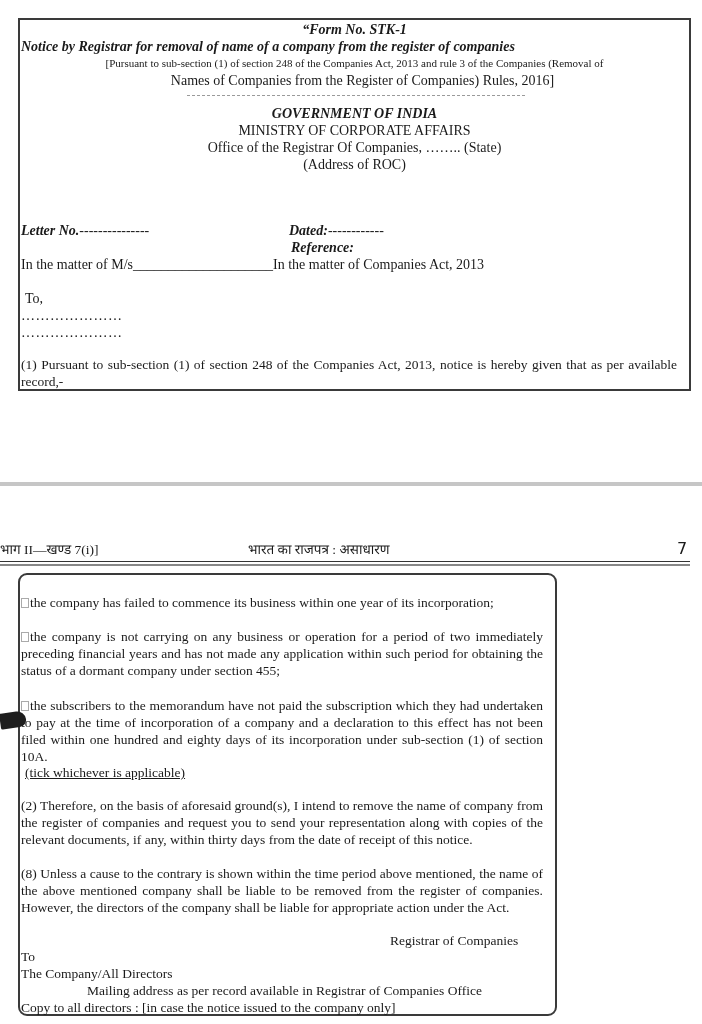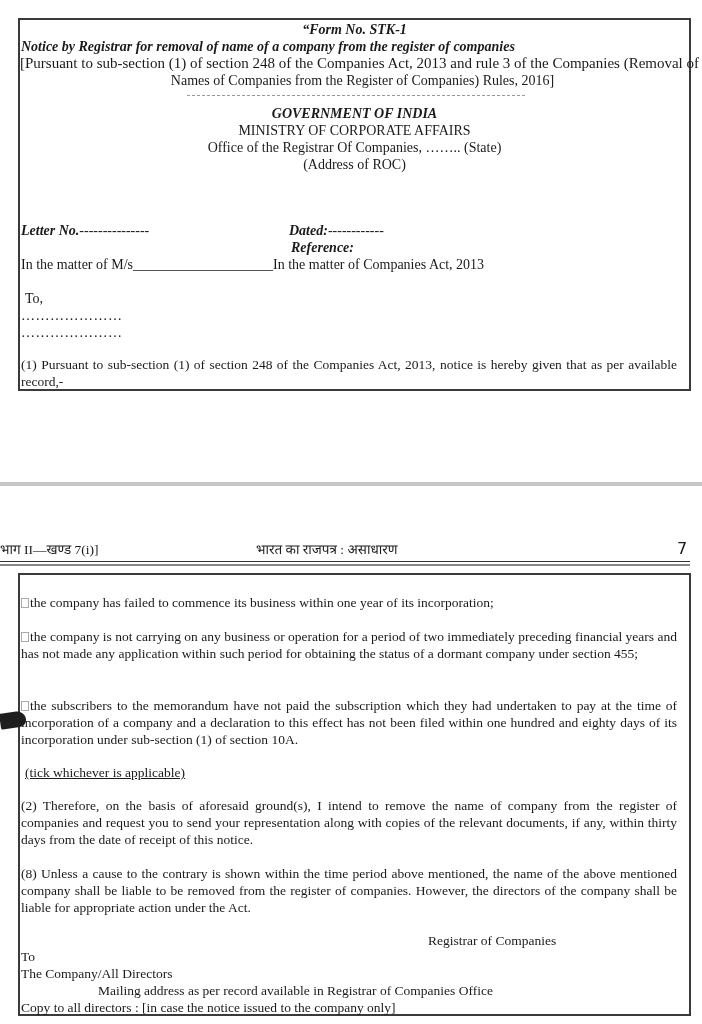--- a/index.html
+++ b/index.html
@@ -23,22 +23,23 @@
     }
     #box-top {
       left: 18px;
       top: 18px;
       width: 673px;
       height: 373px;
     }
     #box-bottom {
       left: 18px;
       top: 573px;
-      width: 673px;
+      width: 539px;
       height: 443px;
+      border-radius: 9px;
     }
     .abs { position: absolute; white-space: nowrap; }
     .center { left: 0; right: 0; text-align: center; }
     .bold { font-weight: bold; font-style: italic; }
     .t14 { font-size: 14px; line-height: 17px; }
     .t13 { font-size: 13.5px; line-height: 17px; }
     .justify {
       position: absolute;
       left: 1px;
       right: 12px;
@@ -105,21 +106,21 @@
       border-radius: 2px 10px 8px 2px;
       transform: rotate(-8deg);
     }
   </style>
 </head>
 <body>
 
 <div id="box-top" class="box">
   <div class="abs center bold t14" style="top:1px;">“Form No. STK-1</div>
   <div class="abs bold t14" style="top:18px; left:1px;">Notice by Registrar for removal of name of a company from the register of companies</div>
-  <div class="abs center t14" style="top:35px; font-size:15px;">[Pursuant to sub-section (1) of section 248 of the Companies Act, 2013 and rule 3 of the Companies (Removal of</div>
+  <div class="abs center t14" style="top:35px; font-size:11px;">[Pursuant to sub-section (1) of section 248 of the Companies Act, 2013 and rule 3 of the Companies (Removal of</div>
   <div class="abs center t14" style="top:52px;padding-left:16px;">Names of Companies from the Register of Companies) Rules, 2016]</div>
   <div class="dashrule"></div>
   <div class="abs center bold t14" style="top:85px;">GOVERNMENT OF INDIA</div>
   <div class="abs center t14" style="top:102px;">MINISTRY OF CORPORATE AFFAIRS</div>
   <div class="abs center t14" style="top:119px;">Office of the Registrar Of Companies, …….. (State)</div>
   <div class="abs center t14" style="top:136px;text-align:center;">(Address of ROC)</div>
 
   <div class="abs t14" style="top:202px; left:1px;">
     <span class="bold">Letter No.</span><span>---------------</span>
   </div>
@@ -133,39 +134,39 @@
   <div class="abs t14" style="top:270px; left:5px;">To,</div>
   <div class="abs t14" style="top:287px; left:1px; letter-spacing:0.5px;">…………………</div>
   <div class="abs t14" style="top:304px; left:1px; letter-spacing:0.5px;">…………………</div>
   <div class="justify" style="top:336px; text-align-last:left;">(1) Pursuant to sub-section (1) of section 248 of the Companies Act, 2013, notice is hereby given that as per available record,-</div>
 </div>
 
 <div id="page-divider"></div>
 
 <div id="running-header">
   <span class="abs t13" style="left:0; top:2px;">भाग II—खण्ड  7(i)]</span>
-  <span class="abs t13" style="left:256px; top:2px;">भारत का राजपत्र : असाधारण</span>
+  <span class="abs t13" style="left:248px; top:2px;">भारत का राजपत्र : असाधारण</span>
   <span class="abs" style="left:677px; top:0px; font-size:16px; font-family:'DejaVu Sans', sans-serif;">7</span>
 </div>
 <div id="header-rule-1"></div>
 <div id="header-rule-2"></div>
 
 <div id="box-bottom" class="box">
   <div class="justify" style="top:19px; text-align-last:left;">
     <span class="checkbox"></span><span>the company has failed to commence its business within one year of its incorporation;</span>
   </div>
   <div class="justify" style="top:53px; text-align-last:left;">
     <span class="checkbox"></span><span>the company is not carrying on any business or operation for a period of two immediately preceding financial years and has not made any application within such period for obtaining the status of a dormant company under section 455;</span>
   </div>
   <div class="justify" style="top:122px; text-align-last:left;">
     <span class="checkbox"></span><span>the subscribers to the memorandum have not paid the subscription which they had undertaken to pay at the time of incorporation of a company and a declaration to this effect has not been filed within one hundred and eighty days of its incorporation under sub-section (1) of section 10A.</span>
   </div>
   <div class="abs t13" style="top:189px; left:5px;text-decoration:underline;">(tick whichever is applicable)</div>
   <div class="justify" style="top:222px; text-align-last:left;">(2) Therefore, on the basis of aforesaid ground(s), I intend to remove the name of company from the register of companies and request you to send your representation along with copies of the relevant documents, if any, within thirty days from the date of receipt of this notice.</div>
   <div class="justify" style="top:290px; text-align-last:left;">(8) Unless a cause to the contrary is shown within the time period above mentioned, the name of the above mentioned company shall be liable to be removed from the register of companies. However, the directors of the company shall be liable for appropriate action under the Act.</div>
-  <div class="abs t13" style="top:357px; left:370px;margin-left:38px;">Registrar of Companies</div>
+  <div class="abs t13" style="top:357px; left:370px;">Registrar of Companies</div>
   <div class="abs t13" style="top:373px; left:1px;">To</div>
   <div class="abs t13" style="top:390px; left:1px;">The Company/All Directors</div>
-  <div class="abs t13" style="top:407px; left:78px;">Mailing address as per record available in Registrar of Companies Office</div>
+  <div class="abs t13" style="top:407px; left:67px;">Mailing address as per record available in Registrar of Companies Office</div>
   <div class="abs t13" style="top:424px; left:1px;">Copy to all directors : [in case the notice issued to the company only]</div>
 </div>
 
 <div id="pen-mark"></div>
 
 </body></html>

